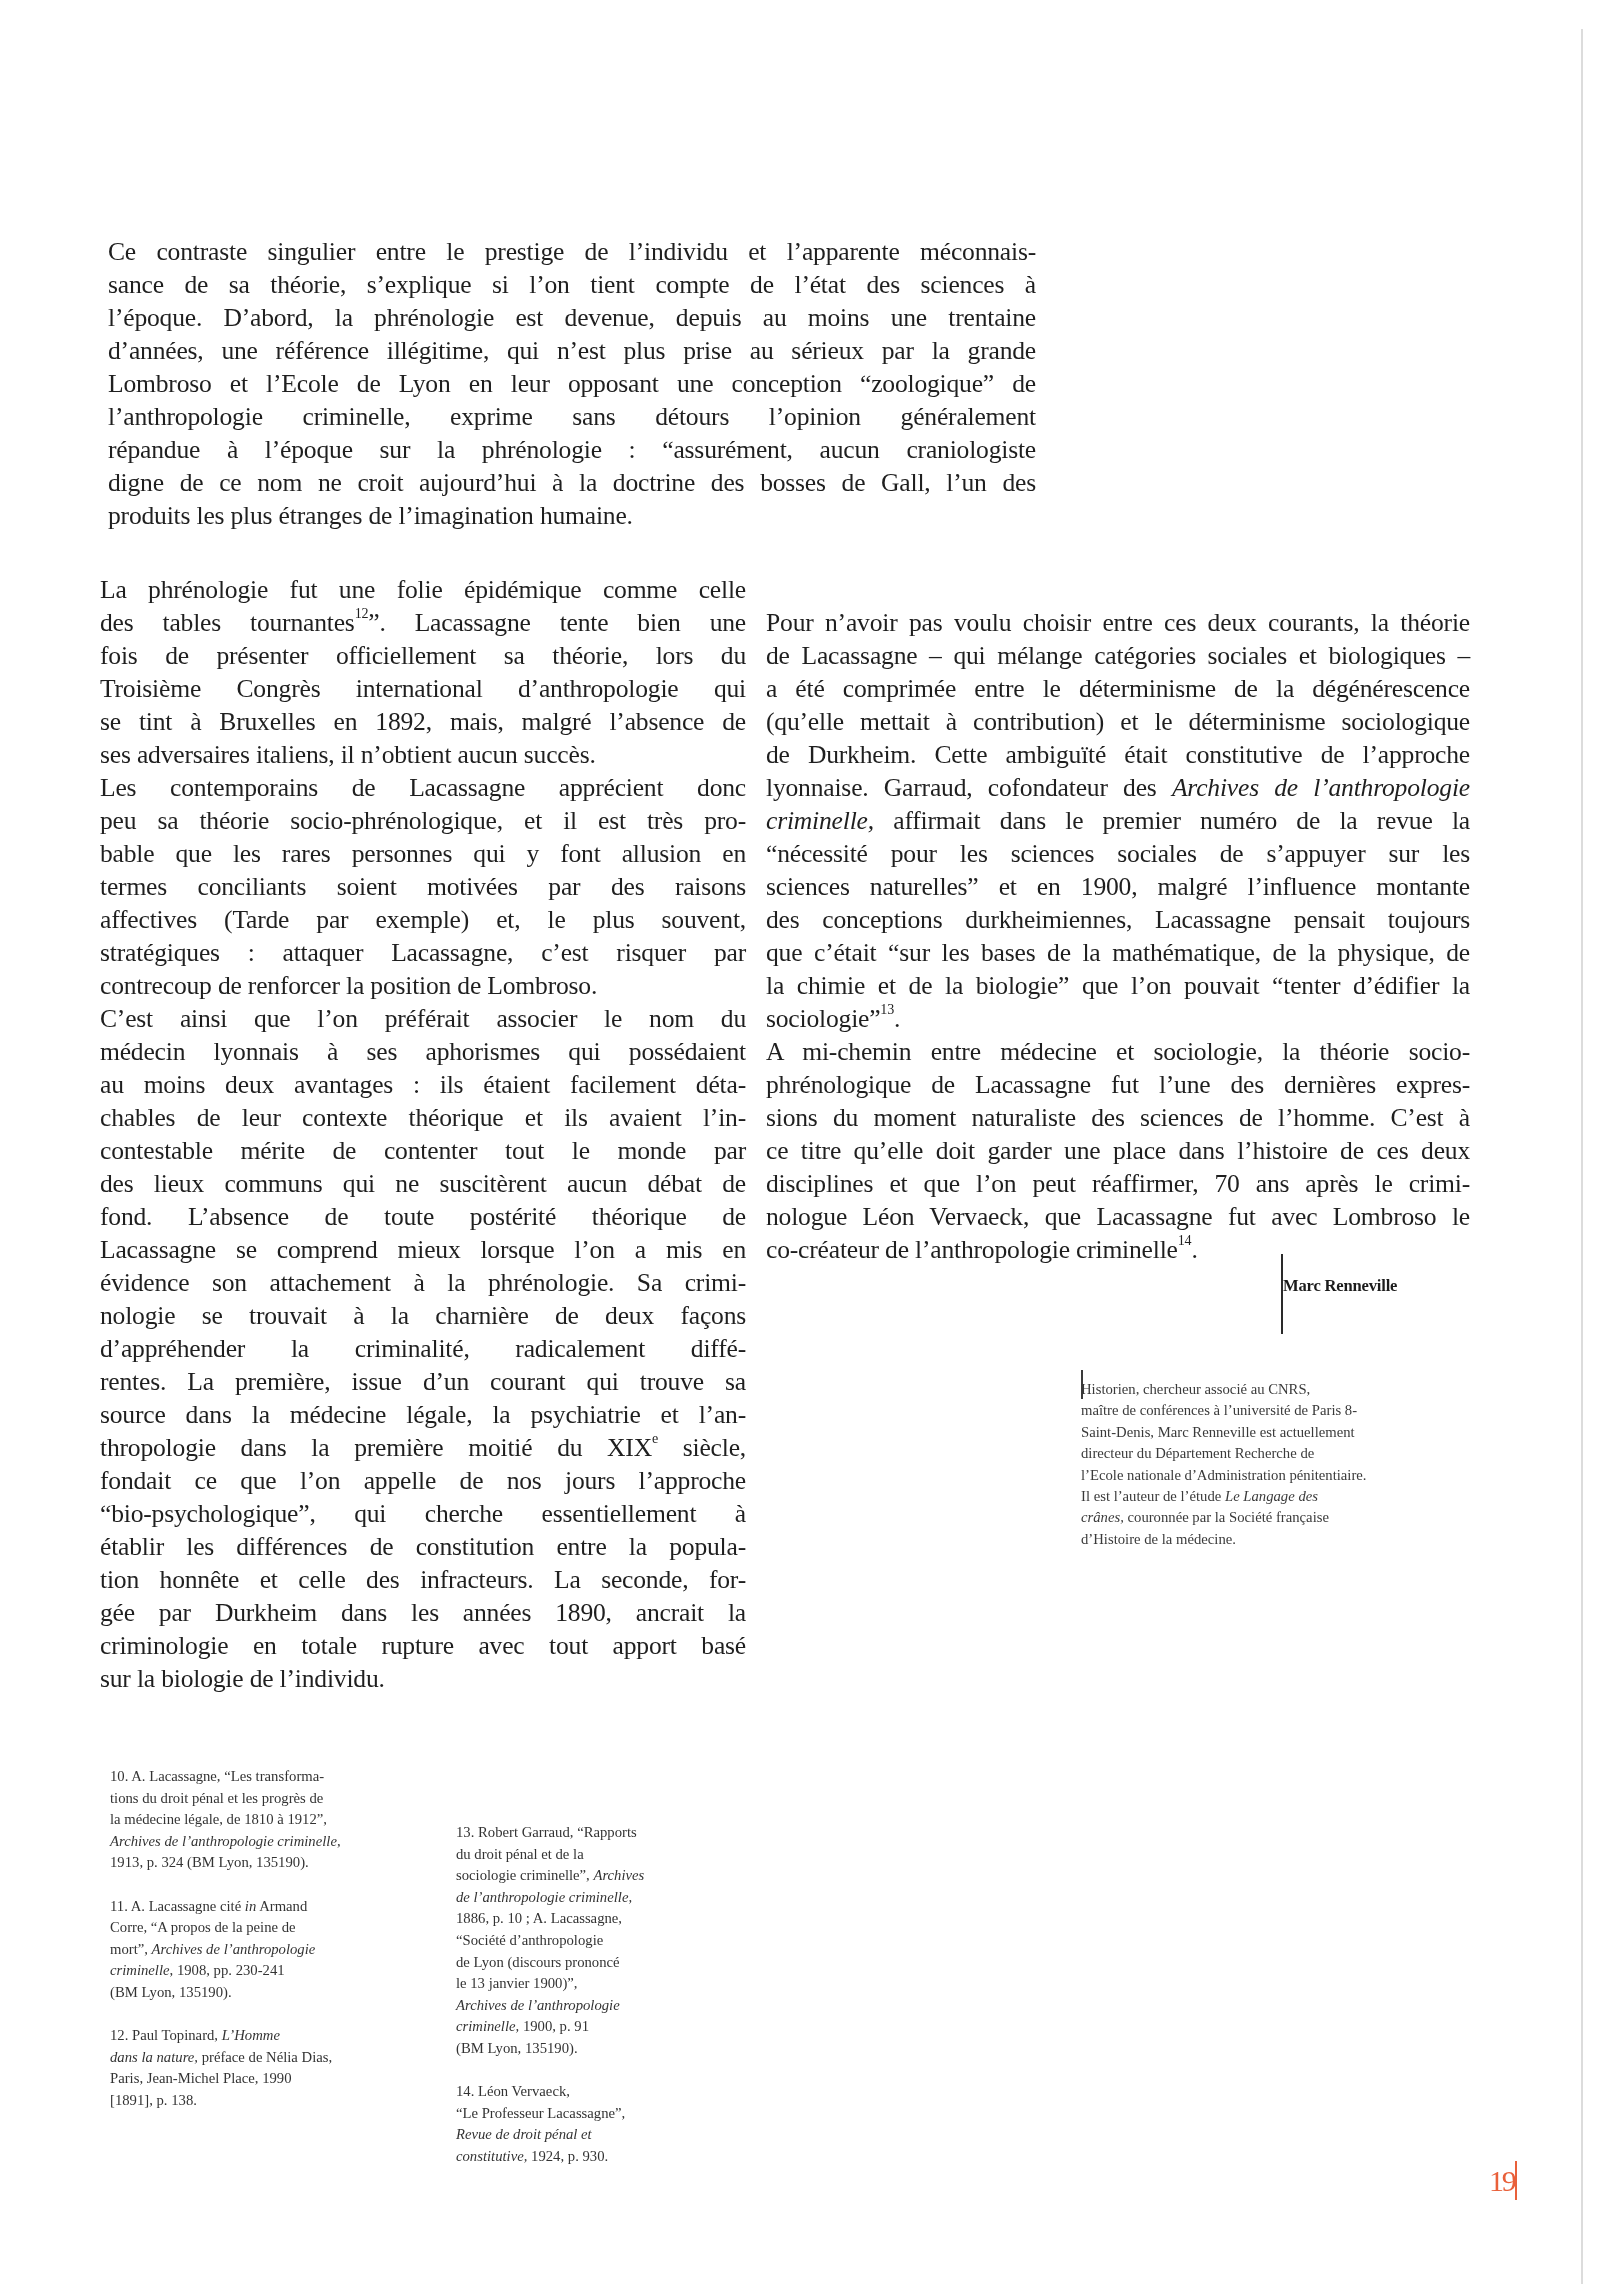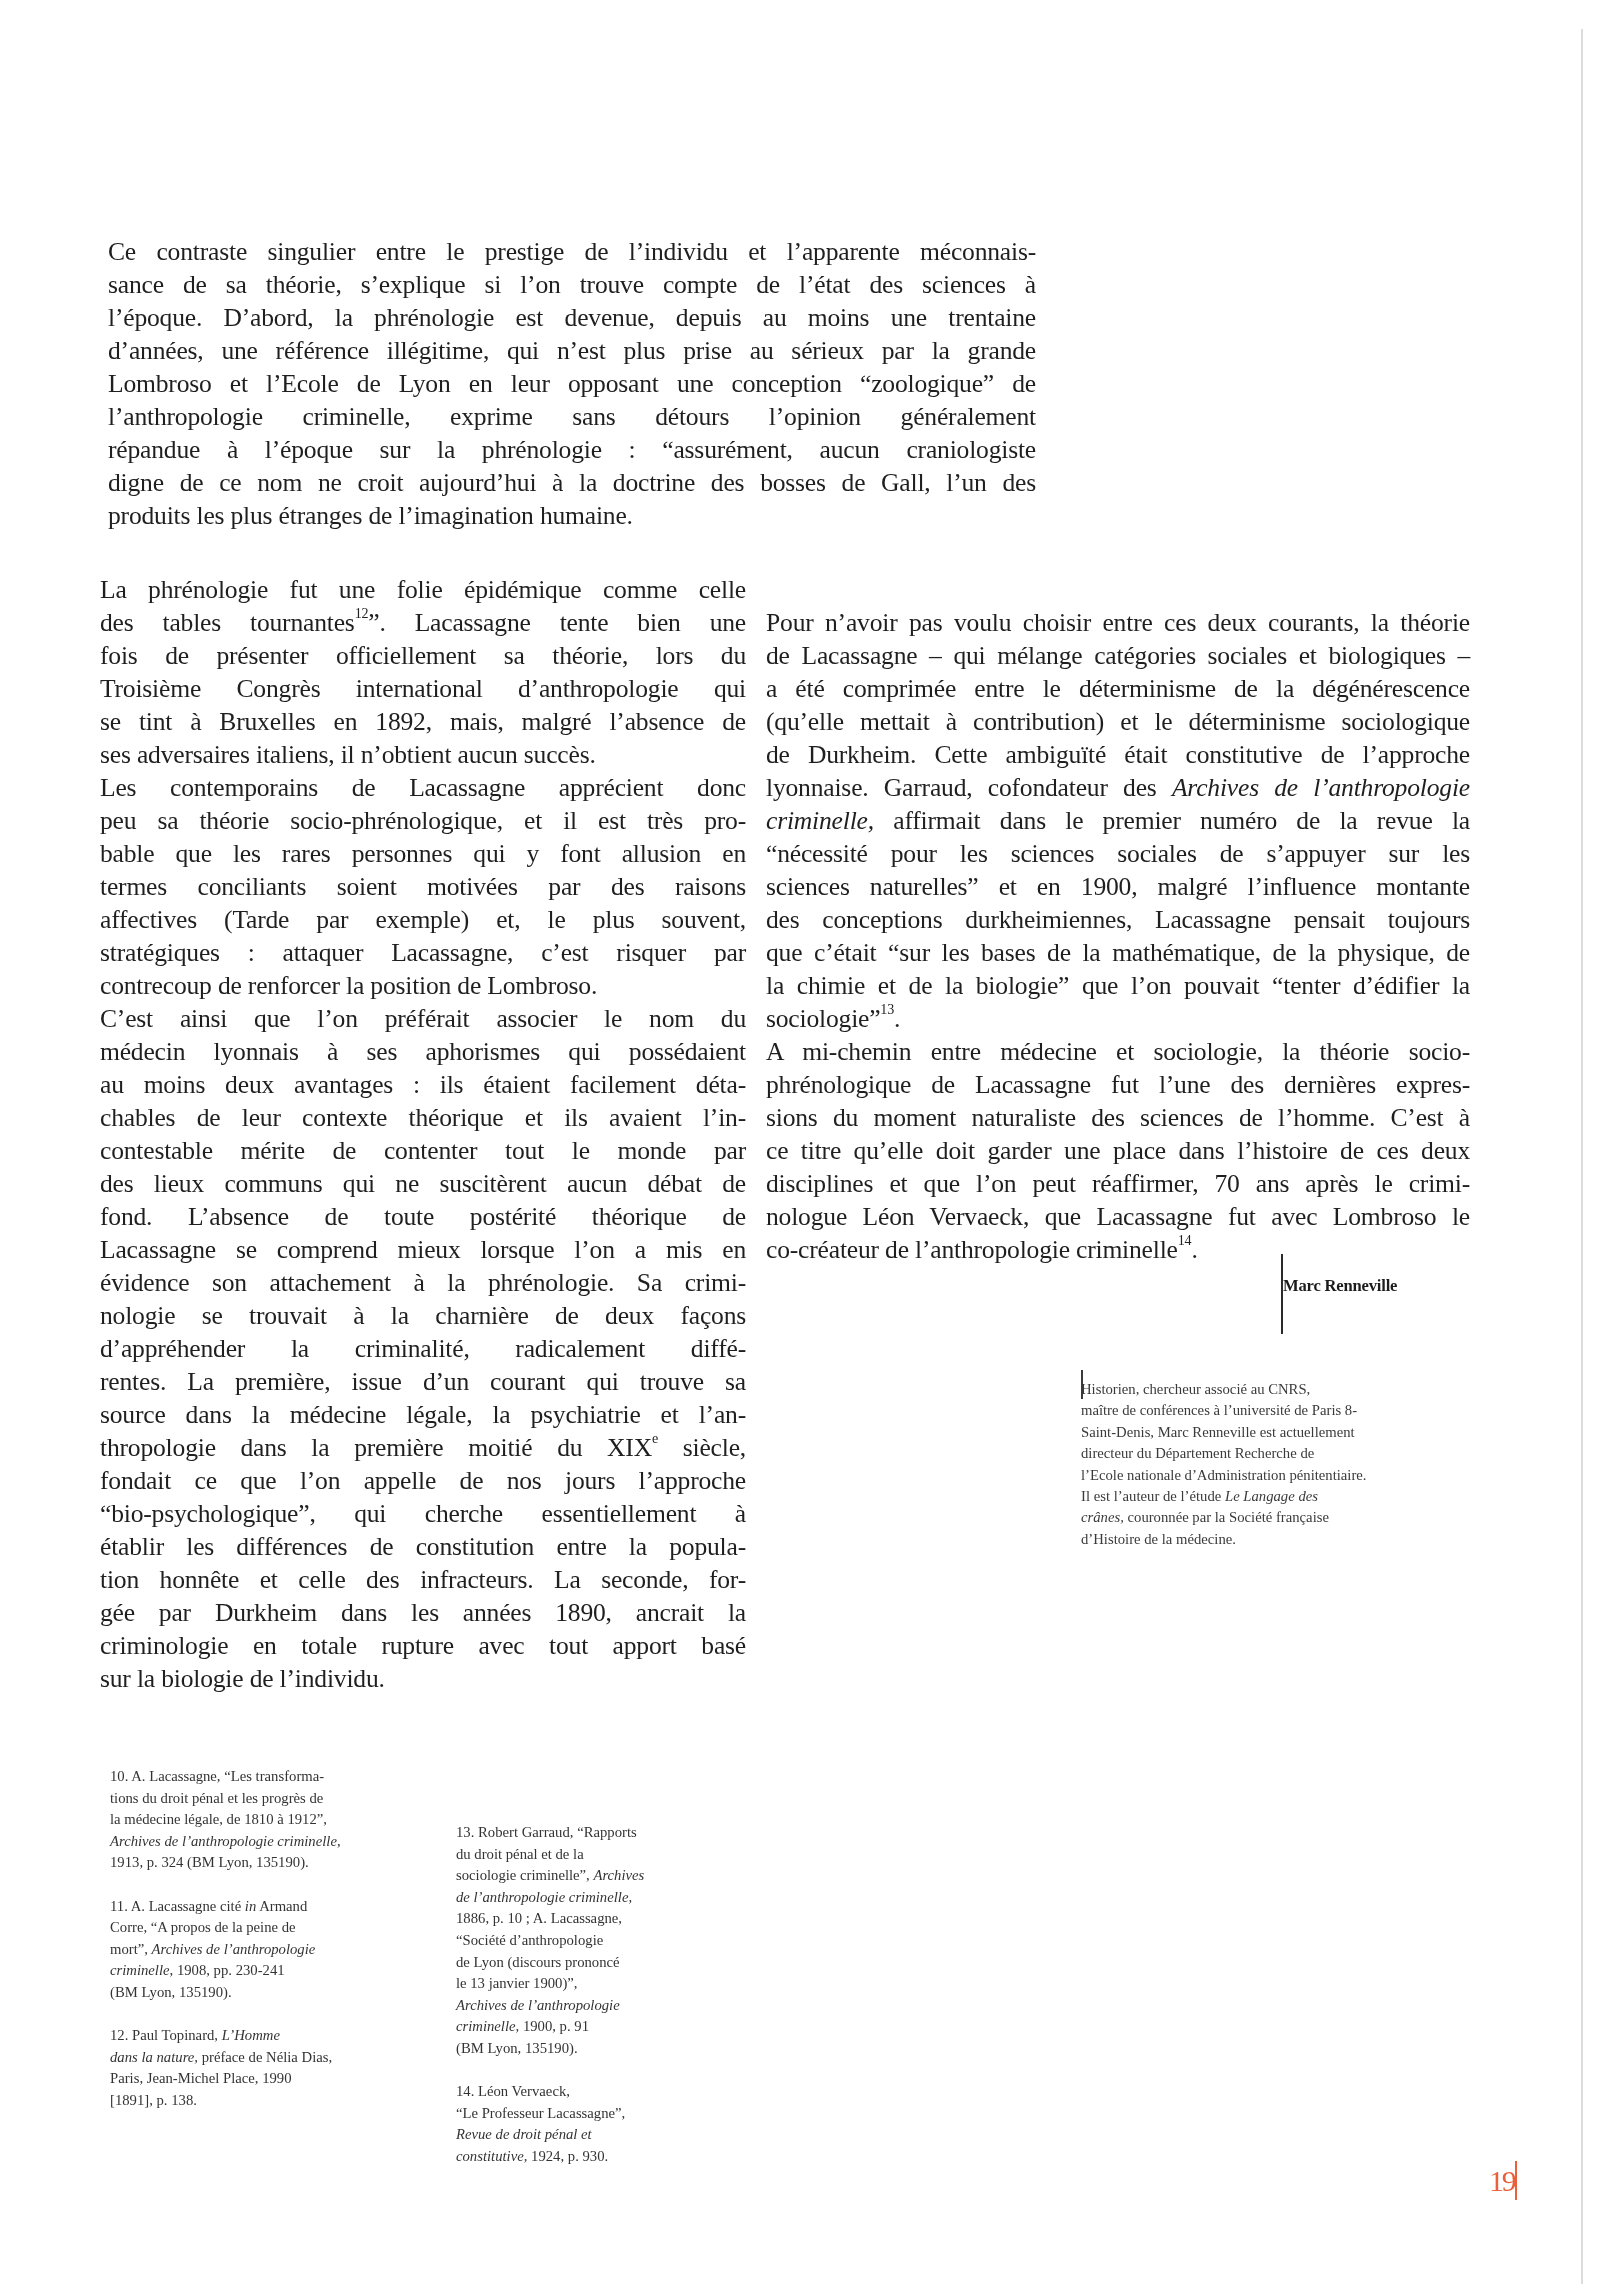--- a/index.html
+++ b/index.html
@@ -34,21 +34,21 @@
   .folio { position:absolute; left:1489px; top:2164px; font-size:30px; color:#e9603a; font-family:"Liberation Serif","DejaVu Serif",serif; letter-spacing:-2.3px; }
   .folio-bar { position:absolute; left:1515px; top:2161px; width:1.5px; height:39px; background:#e9603a; }
 </style>
 </head>
 <body>
 
 <div class="page-edge"></div>
 
 <div class="col col-main-top serif" id="intro">
     <span class="ln">Ce contraste singulier entre le prestige de l’individu et l’apparente méconnais-</span>
-    <span class="ln">sance de sa théorie, s’explique si l’on trouve compte de l’état des sciences à</span>
+    <span class="ln">sance de sa théorie, s’explique si l’on tient compte de l’état des sciences à</span>
     <span class="ln">l’époque. D’abord, la phrénologie est devenue, depuis au moins une trentaine</span>
     <span class="ln">d’années, une référence illégitime, qui n’est plus prise au sérieux par la grande</span>
     <span class="ln">Lombroso et l’Ecole de Lyon en leur opposant une conception “zoologique” de</span>
     <span class="ln">l’anthropologie criminelle, exprime sans détours l’opinion généralement</span>
     <span class="ln">répandue à l’époque sur la phrénologie : “assurément, aucun craniologiste</span>
     <span class="ln">digne de ce nom ne croit aujourd’hui à la doctrine des bosses de Gall, l’un des</span>
     <span class="ln last">produits les plus étranges de l’imagination humaine.</span>
   </div>
 <div class="col col-left serif" id="leftcol">
     <span class="ln"><span>La phrénologie fut une folie épidémique comme celle</span></span>

